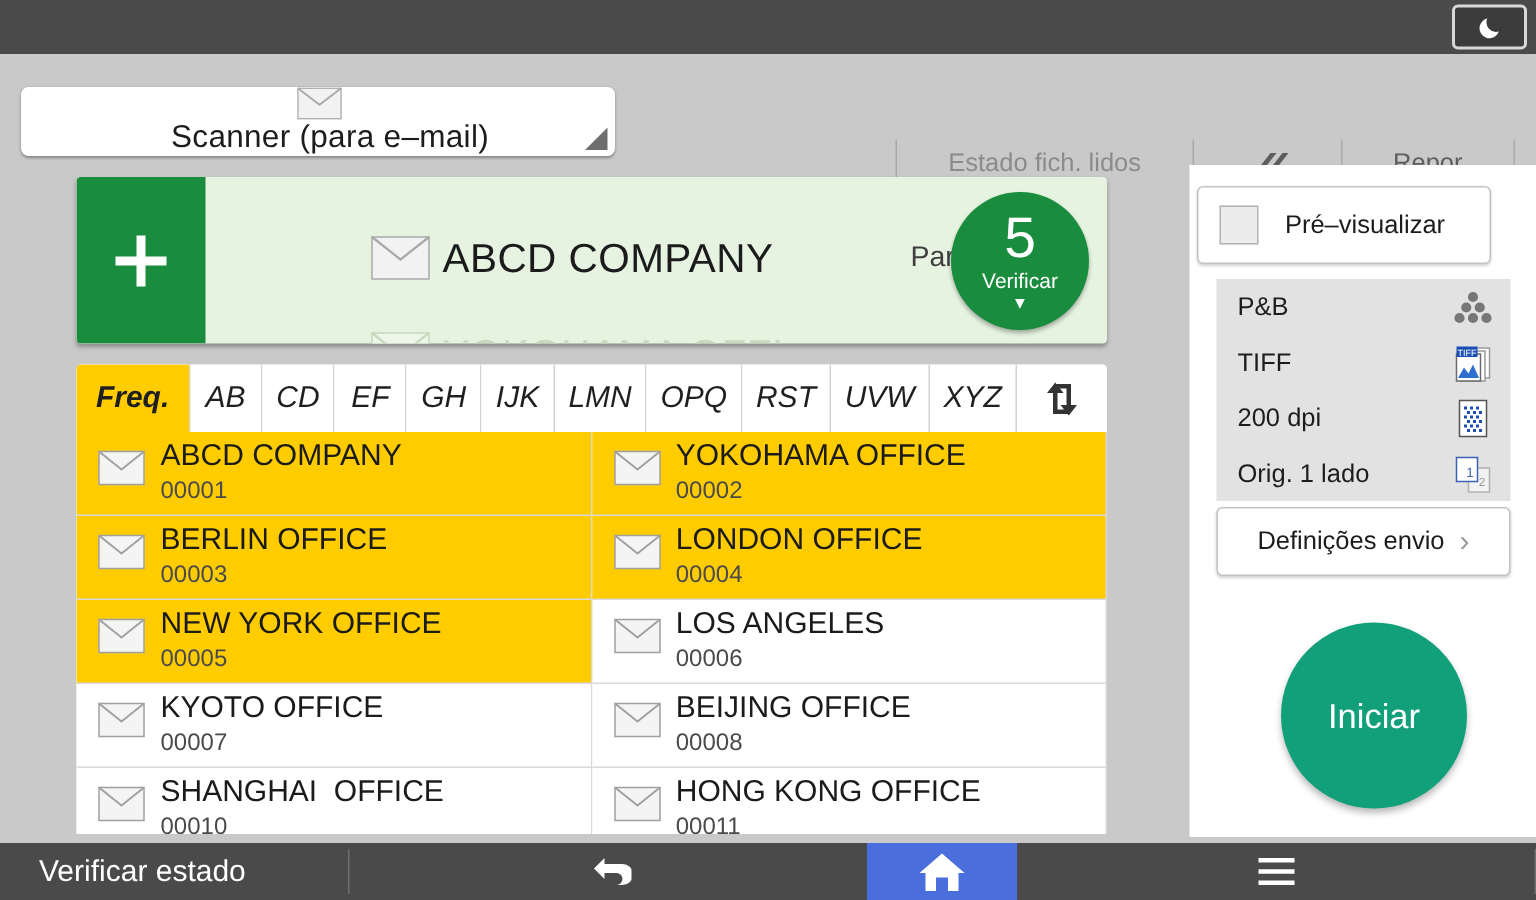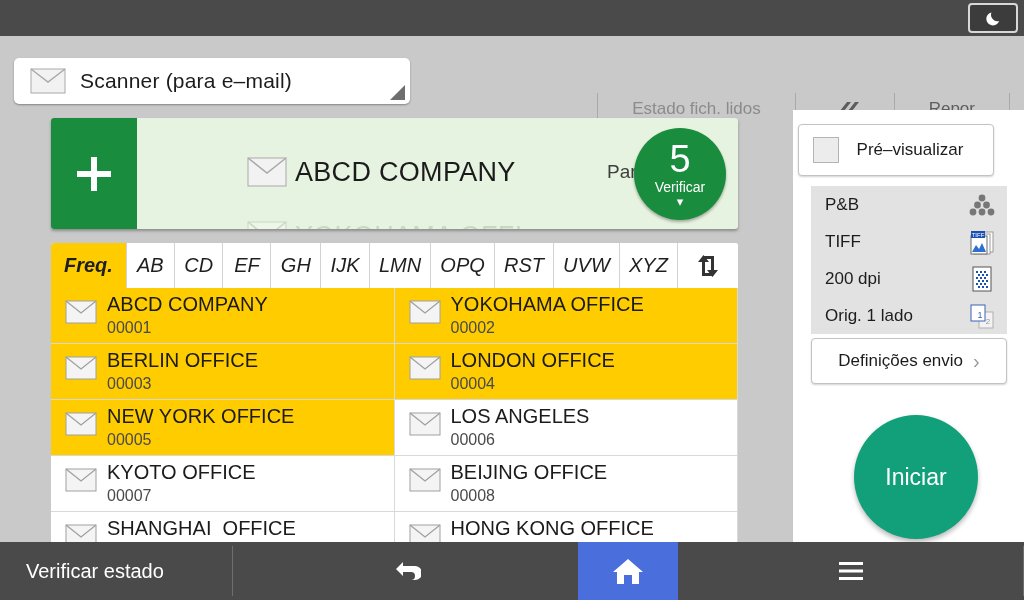--- a/index.html
+++ b/index.html
@@ -25,21 +25,21 @@
 
   
   .headerstrip {
     position: absolute; left: 0; top: 36px; width: 1024px; height: 74px;
     background: #c9c9c9;
   }
   .app-select {
     position: absolute; left: 14px; top: 22px; width: 396px; height: 46px;
     background: #fff; border-radius: 5px;
     box-shadow: 0 1px 2px rgba(0,0,0,.35);
-    display: flex; align-items: center; padding-left: 16px;
+    display: flex; align-items: center; padding-left: 16px; flex-direction: column;
   }
   .app-select .env { margin-right: 14px; }
   .app-select .label {
     font-size: 21px; color: #1c1c1c; letter-spacing: .2px;
   }
   .corner-tri {
     position: absolute; right: 5px; bottom: 4px;
     width: 0; height: 0;
     border-left: 15px solid transparent; border-bottom: 15px solid #6e6e6e;
   }
@@ -166,21 +166,21 @@
   .start-btn {
     position: absolute; left: 61px; top: 305px; width: 124px; height: 124px;
     background: #12a07a; border-radius: 50%;
     display: flex; align-items: center; justify-content: center;
     color: #fff; font-size: 23px;
     box-shadow: 0 3px 5px rgba(0,0,0,.28);
   }
 
   
   .bottombar {
-    position: absolute; left: 0; bottom: 0; width: 1024px; height: 58px;
+    position: absolute; left: 0; bottom: 0; width: 1024px; height: 38px;
     background: #4a4a4a; display: flex; align-items: stretch;
   }
   .bb-status {
     width: 232px; display: flex; align-items: center; padding-left: 26px;
     font-size: 20px; color: #fff;
   }
   .bb-sep { width: 1px; background: #6e6e6e; margin: 4px 0; }
   .bb-btn {
     flex: 1; display: flex; align-items: center; justify-content: center;
   }

